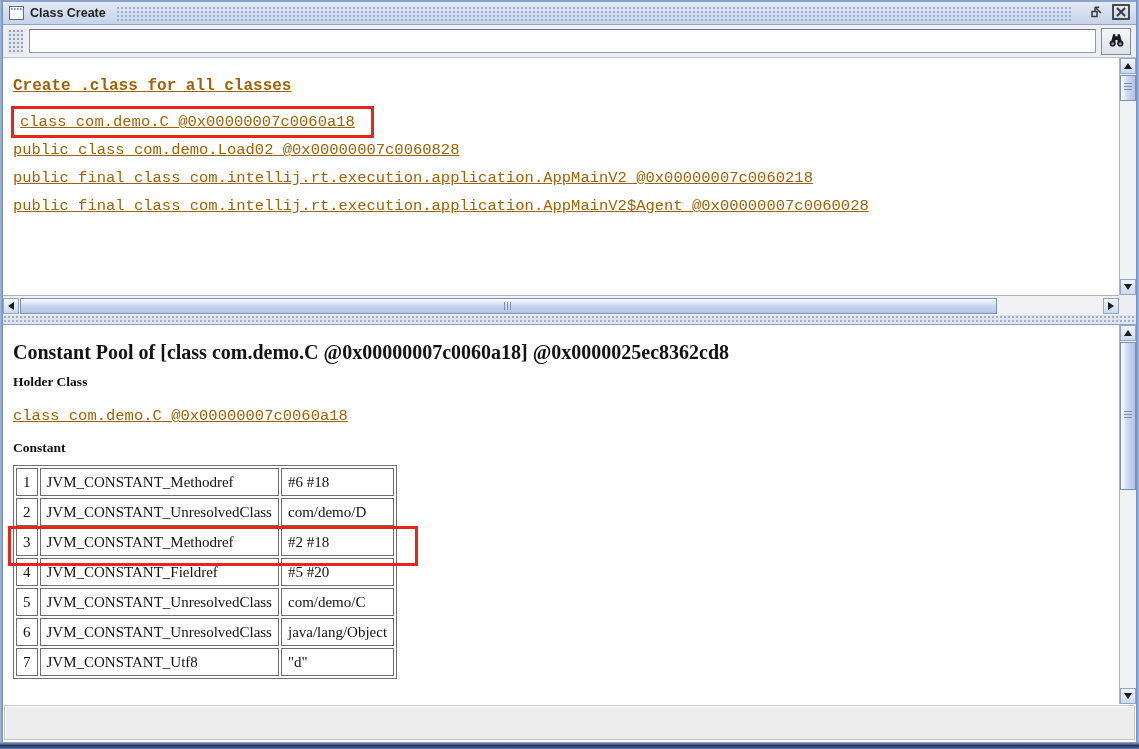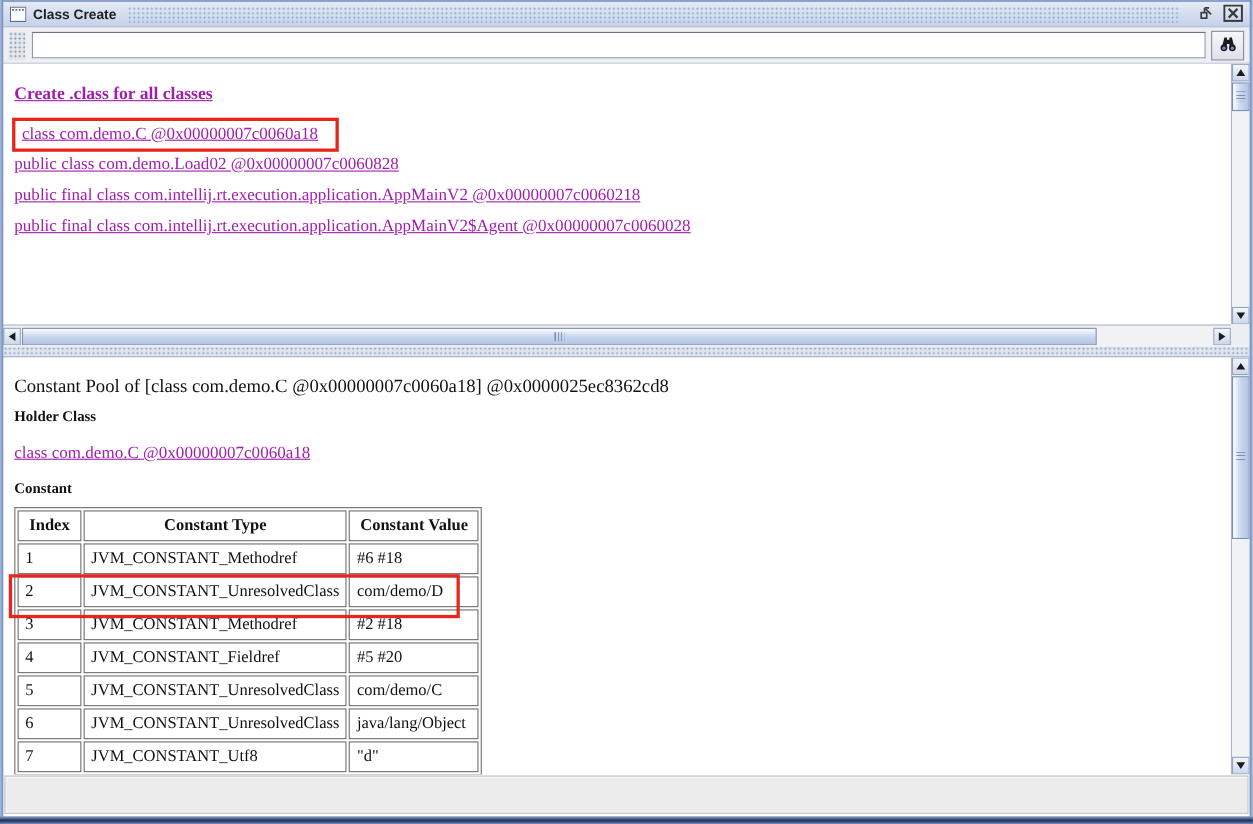--- a/index.html
+++ b/index.html
@@ -30,21 +30,21 @@
                background-image:radial-gradient(circle,#93a0b8 1px,rgba(0,0,0,0) 1.1px);background-size:4px 4px;}
   .filter-input{flex:1;height:24px;box-sizing:border-box;border:1px solid #8f9ab0;border-top-color:#68748e;
                 background:#fff;font:13px "Liberation Sans",sans-serif;padding:0 4px;outline:none;}
   .find-btn{width:30px;height:27px;margin:0 2px 0 5px;box-sizing:border-box;
             background:linear-gradient(#f6f7f9,#dde1e8);border:1px solid #878d9b;
             display:flex;align-items:center;justify-content:center;}
 
   
   .top-panel{position:absolute;left:3px;right:3px;top:58px;height:237px;background:#fff;overflow:hidden;}
   .tp-content{position:absolute;left:0;top:0;right:17px;bottom:0;padding:14px 0 0 10px;overflow:hidden;}
-  .link{font-family:Liberation Serif, serif;font-size:15.5px;color:#a21caf;text-decoration:underline;white-space:nowrap;}
+  .link{font-family:Liberation Mono, monospace;font-size:15.5px;color:#a16207;text-decoration:underline;white-space:nowrap;}
   .create-row{height:28px;display:flex;align-items:center;margin-bottom:8px;}
   .create-row .link{font-weight:bold;font-size:16px;}
   .link-row{height:28px;display:flex;align-items:center;}
   .hl-wrap{border:3px solid #e8251d;padding:3px 16px 4px 6px;display:inline-block;margin-left:-2px;}
 
   
   .vscroll{position:absolute;right:0;width:17px;background:#f1f2f4;border-left:1px solid #adb5c3;box-sizing:border-box;}
   .top-vscroll{top:0;height:237px;}
   .bot-vscroll{top:0;height:379px;}
   .sb-btn{position:absolute;left:0;width:16px;height:16px;box-sizing:border-box;
@@ -71,21 +71,21 @@
 
   
   .divider{position:absolute;left:3px;right:3px;top:314px;height:11px;box-sizing:border-box;
            background-color:#dfe5ef;border-top:1px solid #f7f9fc;border-bottom:1px solid #93a2c2;
            background-image:radial-gradient(circle,#a4b1ca 1px,rgba(0,0,0,0) 1.1px);background-size:4px 4px;}
 
   
   .bottom-panel{position:absolute;left:3px;right:3px;top:325px;height:379px;background:#fff;overflow:hidden;}
   .bp-content{position:absolute;left:0;top:0;right:17px;bottom:0;padding-left:10px;overflow:hidden;
               font-family:"Liberation Serif",serif;color:#111;}
-  .bp-title{font-size:17px;font-weight:normal;margin:16px 16px 0 0;}
+  .bp-title{font-size:20px;font-weight:bold;margin:16px 16px 0 0;}
   .bp-sub{font-size:13.5px;font-weight:bold;margin:10px 0 0 0;}
   .bp-link-row{margin-top:16px;}
   .bp-sub2{font-size:13.5px;font-weight:bold;margin:15px 0 0 0;}
   .table-wrap{position:relative;display:inline-block;margin-top:9px;}
   table.cp{border-collapse:separate;border-spacing:2px;border:1px solid #6e6e6e;
            font-family:"Liberation Serif",serif;font-size:15px;}
   .cp th,.cp td{border:1px solid #6e6e6e;padding:4px 6px;line-height:18px;background:#fff;white-space:nowrap;}
   .cp th{font-weight:bold;text-align:center;}
   .col-i{width:44px;} .col-t{width:196px;} .col-v{width:104px;}
   .row-hl-overlay{position:absolute;left:-5px;top:61px;width:404px;height:34px;
@@ -198,25 +198,20 @@
       <h1 class="bp-title">Constant Pool of [class com.demo.C @0x00000007c0060a18] @0x0000025ec8362cd8</h1>
       <div class="bp-sub">Holder Class</div>
       <div class="bp-link-row">
         <a class="link" href="#">class com.demo.C @0x00000007c0060a18</a>
       </div>
       <div class="bp-sub2">Constant</div>
 
       <div class="table-wrap">
         <table class="cp">
           <tbody>
-              <tr>
-            <th class="col-i">Index</th>
-            <th class="col-t">Constant Type</th>
-            <th class="col-v">Constant Value</th>
-          </tr>
           <tr>
             <td>1</td>
             <td>JVM_CONSTANT_Methodref</td>
             <td>#6 #18</td>
           </tr>
           <tr>
             <td>2</td>
             <td>JVM_CONSTANT_UnresolvedClass</td>
             <td>com/demo/D</td>
           </tr>

